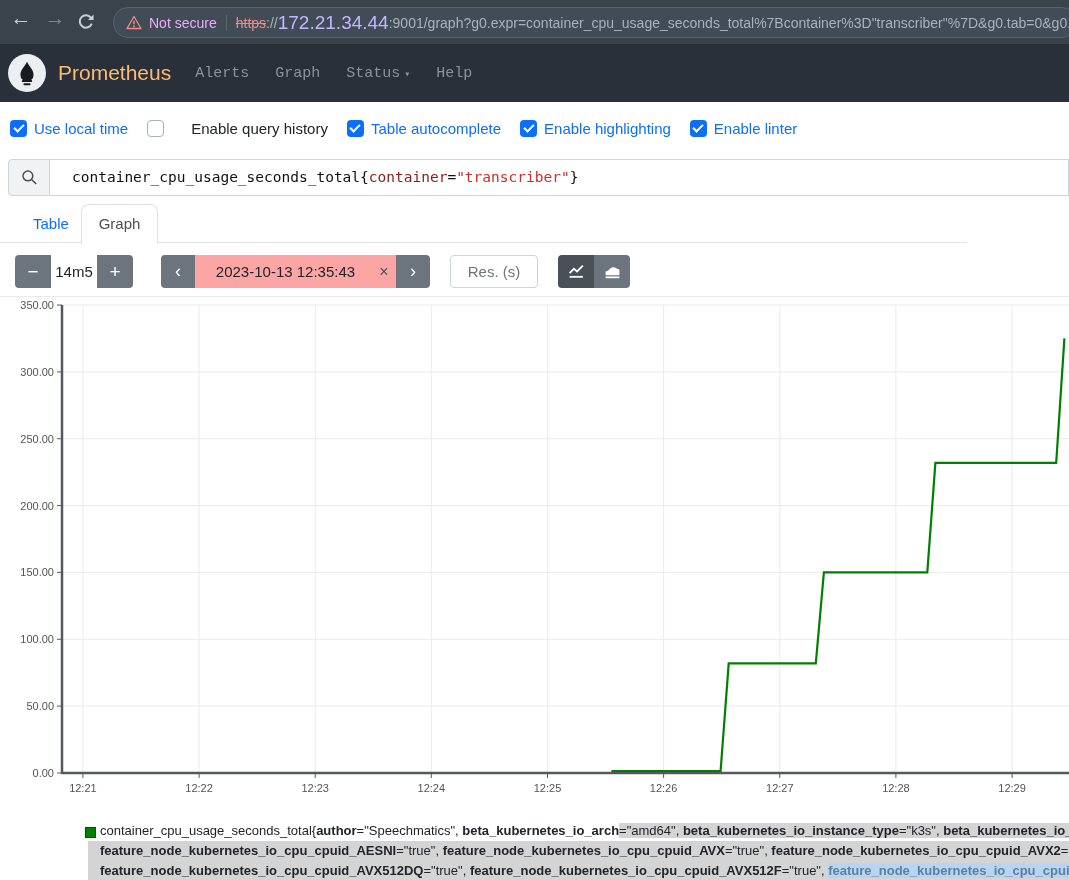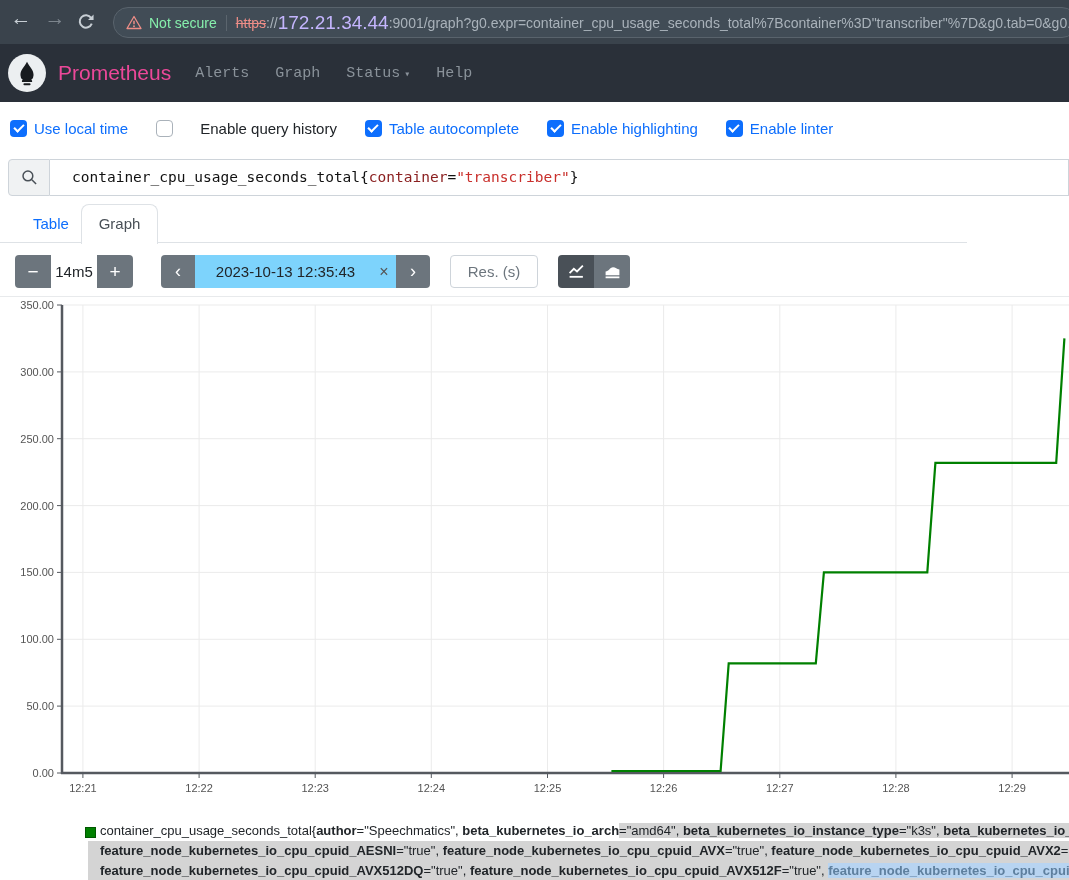--- a/index.html
+++ b/index.html
@@ -8,37 +8,37 @@
 
   
   #chrome{position:absolute;left:0;top:0;width:1069px;height:44px;background:#3a434c;border-bottom:1px solid #232930;}
   .nav-arrow{position:absolute;top:6px;font-size:21px;color:#c7ced4;width:26px;text-align:center;cursor:pointer;}
   #back-btn{left:8px;}
   #fwd-btn{left:42px;color:#7c858d;}
   #reload-btn{position:absolute;left:76px;top:12px;width:20px;height:20px;cursor:pointer;}
   #addressbar{position:absolute;left:113px;top:7px;right:-8px;height:29px;background:#414c56;
               border:1px solid #59636c;border-radius:15px;display:flex;align-items:center;
               padding:0 12px;overflow:hidden;white-space:nowrap;}
-  .warn{color:#86efac;font-size:14px;}
+  .warn{color:#f0abfc;font-size:14px;}
   .addr-div{width:1px;height:16px;background:#5b656e;margin:0 9px;flex:none;}
   .u-https{color:#ed8d87;text-decoration:line-through;font-size:14px;}
   .u-gray{color:#a9b2ba;font-size:14px;}
   .u-host{color:#c4b5fd;font-size:19px;}
 
   
   #navbar{position:absolute;left:0;top:44px;width:1069px;height:58px;background:#2a3039;display:flex;align-items:center;}
   #logo{width:38px;height:38px;border-radius:50%;background:#eceff1;margin-left:8px;flex:none;
         display:flex;align-items:center;justify-content:center;}
-  #brand{margin-left:12px;font-size:21px;color:#ec4899;}
+  #brand{margin-left:12px;font-size:21px;color:#fdba74;}
   #navlinks{display:flex;margin-left:24px;}
   .navlink{color:#8a929a;font-size:15px;margin-right:26px;cursor:pointer;font-family:Liberation Mono, monospace;}
   .caret{font-size:10px;margin-left:4px;color:#8a929a;}
 
   
-  #options{position:absolute;left:10px;top:112px;height:32px;display:flex;align-items:center;gap:28px;font-size:15px;}
+  #options{position:absolute;left:10px;top:112px;height:32px;display:flex;align-items:center;gap:19px;font-size:15px;}
   .opt{display:flex;align-items:center;gap:7px;cursor:pointer;}
   .cb{position:relative;width:17px;height:17px;border-radius:4px;flex:none;box-sizing:border-box;}
   .cb.on{background:#0d6efd;}
   .cb.on::after{content:"";position:absolute;left:5.5px;top:2.5px;width:4px;height:8px;
                 border-right:2px solid #fff;border-bottom:2px solid #fff;transform:rotate(45deg);}
   .cb.off{background:#fff;border:1px solid #aab2ba;}
   .opt-label.on{color:#0d6efd;}
   .opt-label.off{color:#212529;margin-left:20px;}
 
   
@@ -62,21 +62,21 @@
 
   
   #controls{position:absolute;left:0;top:255px;width:1069px;height:33px;}
   .ctl{position:absolute;top:0;height:33px;box-sizing:border-box;}
   .gbtn{background:#6c757d;color:#fff;text-align:center;line-height:33px;cursor:pointer;}
   #dur-minus{left:15px;width:36px;border-radius:4px 0 0 4px;font-size:19px;}
   #dur-input{left:51px;width:46px;background:#fff;border:none;text-align:center;line-height:33px;
              font-size:15px;color:#212529;overflow:hidden;white-space:nowrap;}
   #dur-plus{left:97px;width:36px;border-radius:0 4px 4px 0;font-size:19px;}
   #date-prev{left:161px;width:34px;border-radius:4px 0 0 4px;font-size:18px;}
-  #date-input{left:195px;width:201px;background:#7dd3fc;line-height:33px;text-align:center;
+  #date-input{left:195px;width:201px;background:#fca5a5;line-height:33px;text-align:center;
               font-size:15px;color:#212529;padding-right:20px;}
   #date-clear{position:absolute;right:2px;top:0;width:20px;line-height:33px;text-align:center;
               color:#555;font-size:16px;cursor:pointer;}
   #date-next{left:396px;width:34px;border-radius:0 4px 4px 0;font-size:18px;}
   #res-input{left:450px;width:88px;background:#fff;border:1px solid #ced4da;border-radius:4px;
              line-height:31px;text-align:center;color:#6c757d;font-size:15px;}
   #toggle-line{left:558px;width:36px;background:#495057;border-radius:4px 0 0 4px;
                display:flex;align-items:center;justify-content:center;cursor:pointer;}
   #toggle-stacked{left:594px;width:36px;background:#6c757d;border-radius:0 4px 4px 0;
                   display:flex;align-items:center;justify-content:center;cursor:pointer;}

